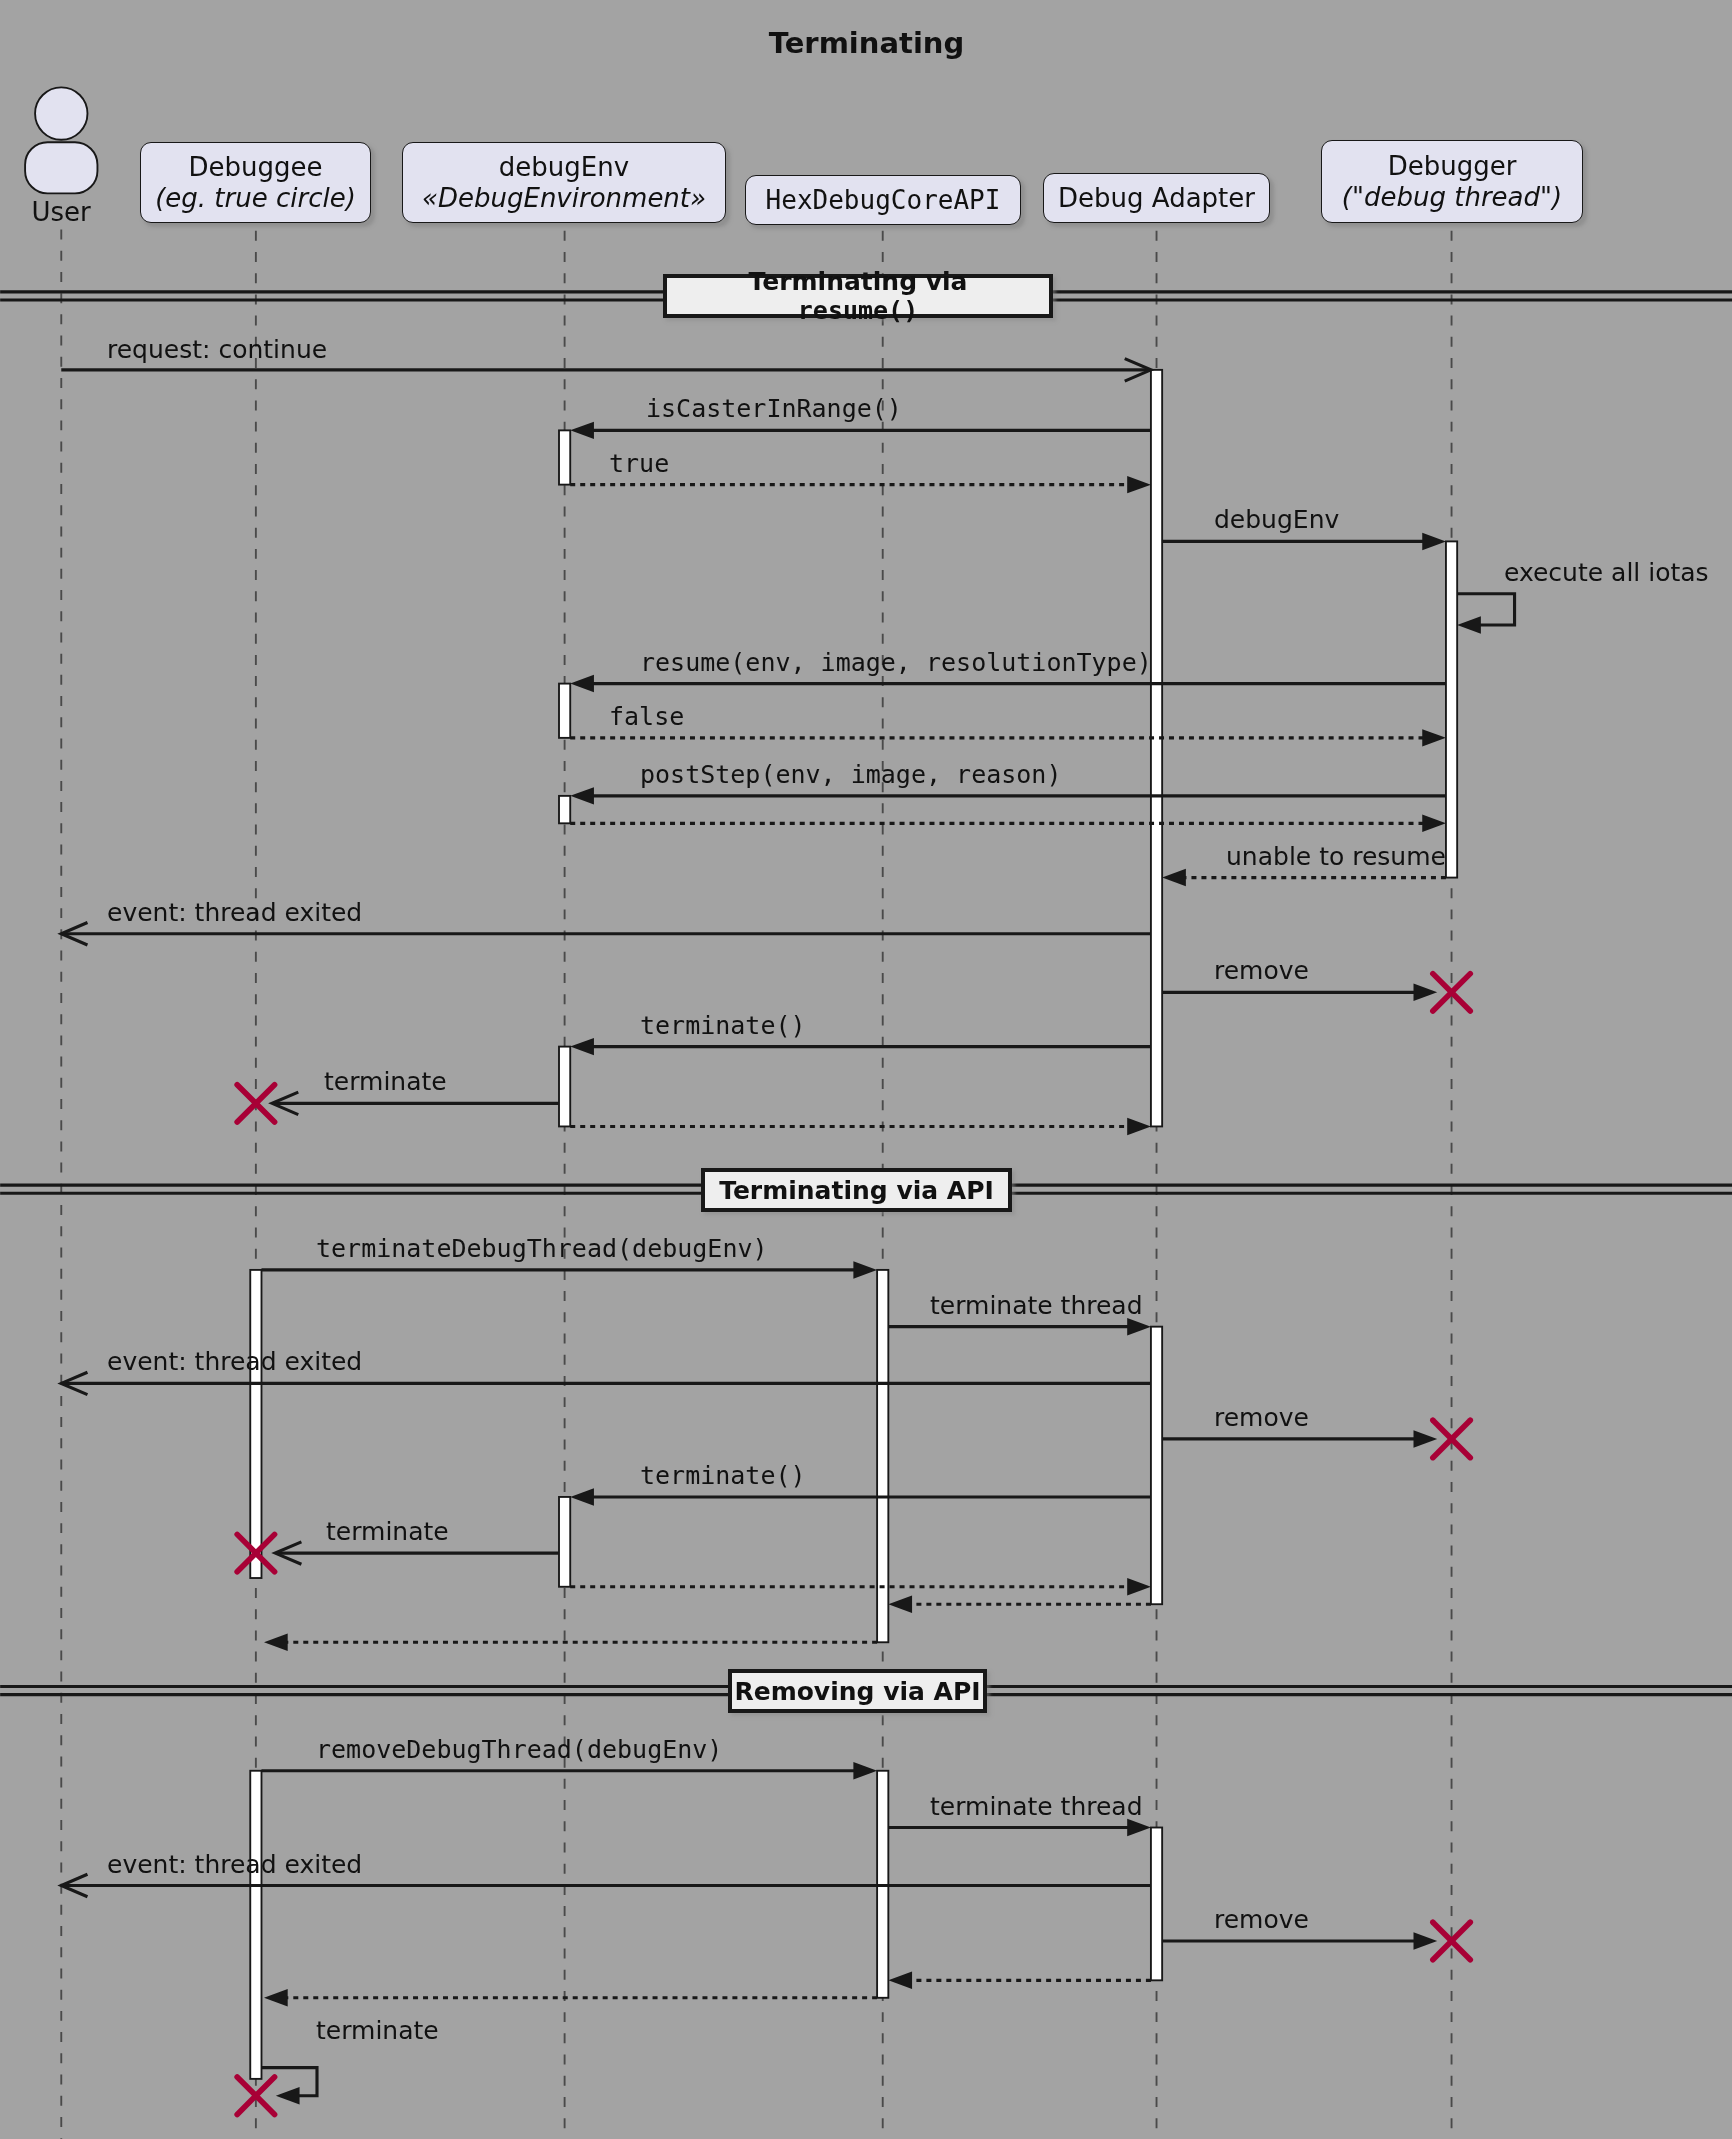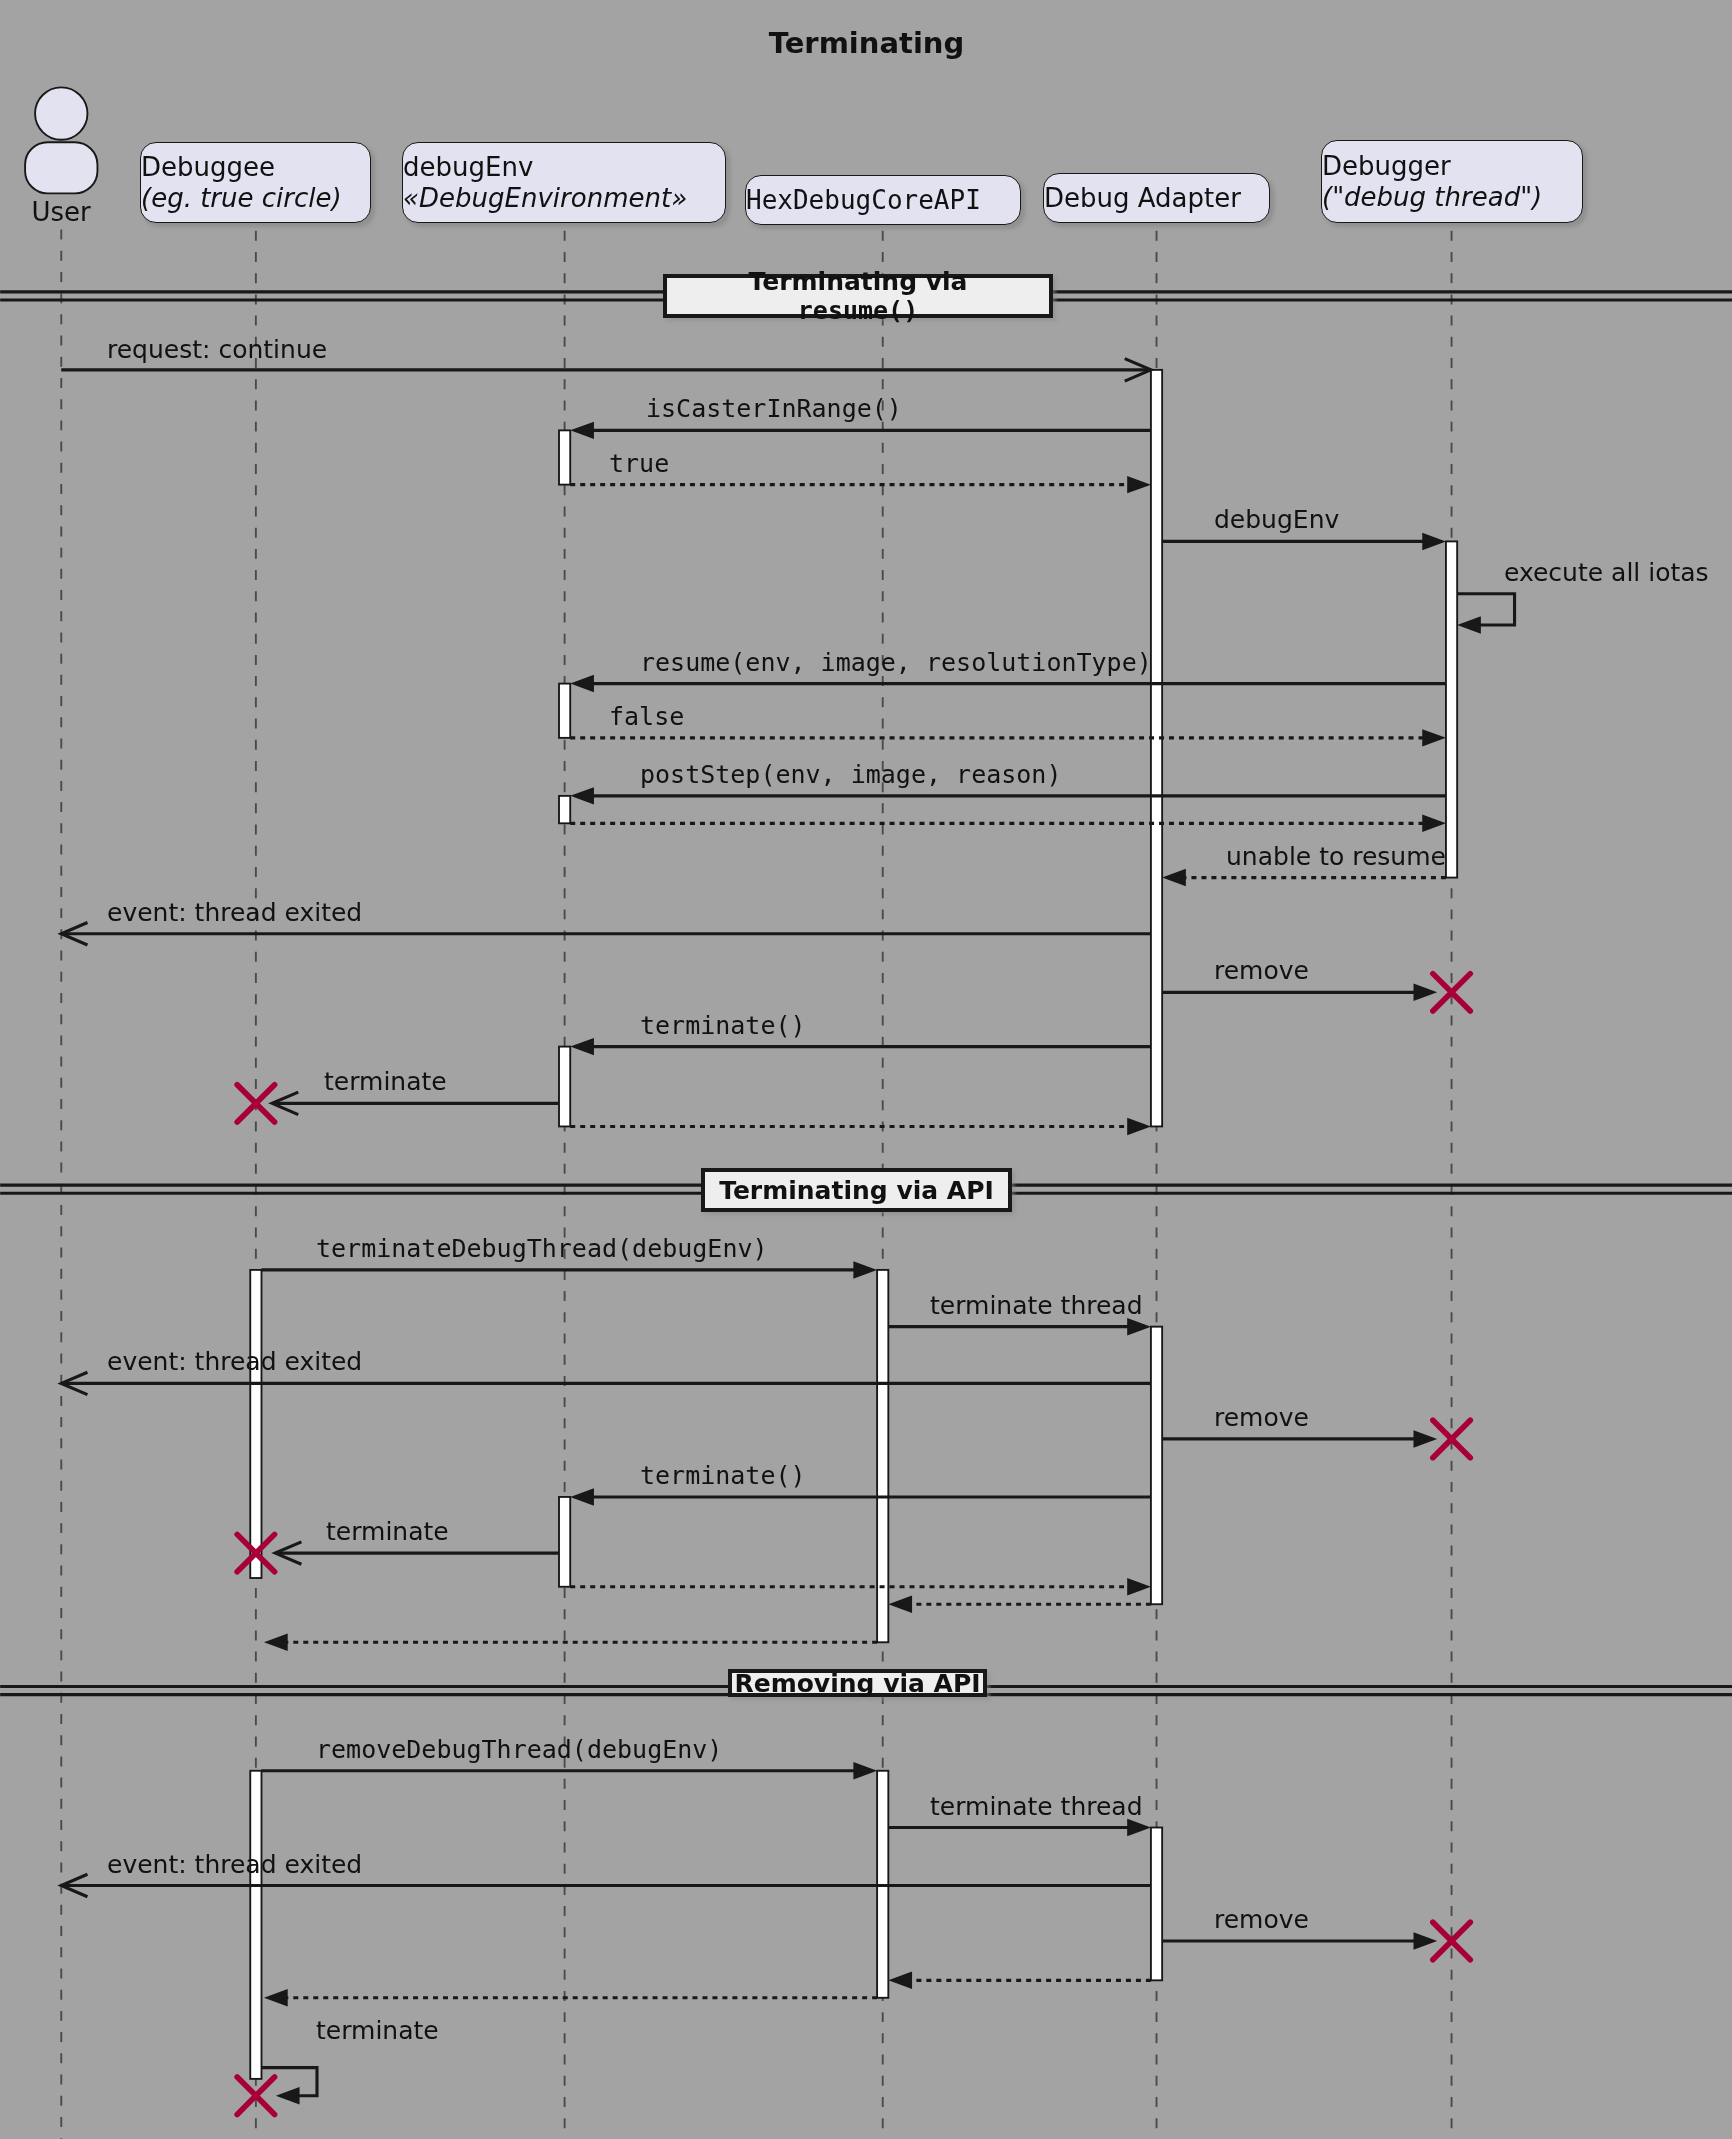--- a/index.html
+++ b/index.html
@@ -12,21 +12,21 @@
   .head{fill:#181818;stroke:none;}
   .openhead{stroke:#181818;stroke-width:5;fill:none;stroke-linejoin:miter;}
   .act{fill:#ffffff;stroke:#181818;stroke-width:3;}
   .destroy{stroke:#A80036;stroke-width:9;stroke-linecap:round;}
   .divline{stroke:#181818;stroke-width:5;}
   .actor{fill:#E2E2F0;stroke:#181818;stroke-width:3;}
   .abs{position:absolute;white-space:nowrap;margin-left:32px;}
   .msg{font-size:25px;line-height:27.4px;}
   .mono{font-family:"DejaVu Sans Mono", monospace;}
   .part-box{position:absolute;box-sizing:border-box;background:#E2E2F0;border:1.9px solid #181818;
-            border-radius:16px;display:flex;flex-direction:column;align-items:flex-start;justify-content:center;
+            border-radius:11px;display:flex;flex-direction:column;align-items:center;justify-content:center;
             font-size:26px;line-height:31px;box-shadow:3.7px 3.7px 3.7px rgba(130,130,130,0.55);}
   .part-sub{font-style:italic;}
   .divider-box{position:absolute;box-sizing:border-box;background:#EEEEEE;border:4.4px solid #181818;
                display:flex;align-items:center;justify-content:center;font-size:25px;font-weight:bold;
                box-shadow:3.1px 3.1px 3.1px rgba(140,140,140,0.5);flex-direction:column;}
   .title{position:absolute;left:0;width:1733px;text-align:center;font-size:29px;font-weight:bold;}
   .user-label{position:absolute;text-align:center;font-size:26px;}
 </style>
 </head>
 <body>
@@ -247,21 +247,21 @@
     <span class="part-sub">("debug thread")</span>
   </div>
 
   <div class="divider-box" style="left:663px;top:274px;width:390px;height:44px;">
     <span>Terminating via </span>
       <span class="mono">resume()</span>
   </div>
   <div class="divider-box" style="left:701px;top:1168px;width:311px;height:44px;">
     <span>Terminating via API</span>
   </div>
-  <div class="divider-box" style="left:728px;top:1669px;width:259px;height:28px;">
+  <div class="divider-box" style="left:728px;top:1669px;width:259px;height:44px;">
     <span>Removing via API</span>
   </div>
 
   <div class="abs msg" style="left:75px;top:336px;">request: continue</div>
   <div class="abs msg mono" style="left:614px;top:395px;">isCasterInRange()</div>
   <div class="abs msg mono" style="left:577px;top:450px;">true</div>
   <div class="abs msg" style="left:1182px;top:506px;">debugEnv</div>
   <div class="abs msg" style="left:1472px;top:559px;">execute all iotas</div>
   <div class="abs msg mono" style="left:608px;top:649px;">resume(env, image, resolutionType)</div>
   <div class="abs msg mono" style="left:577px;top:703px;">false</div>

